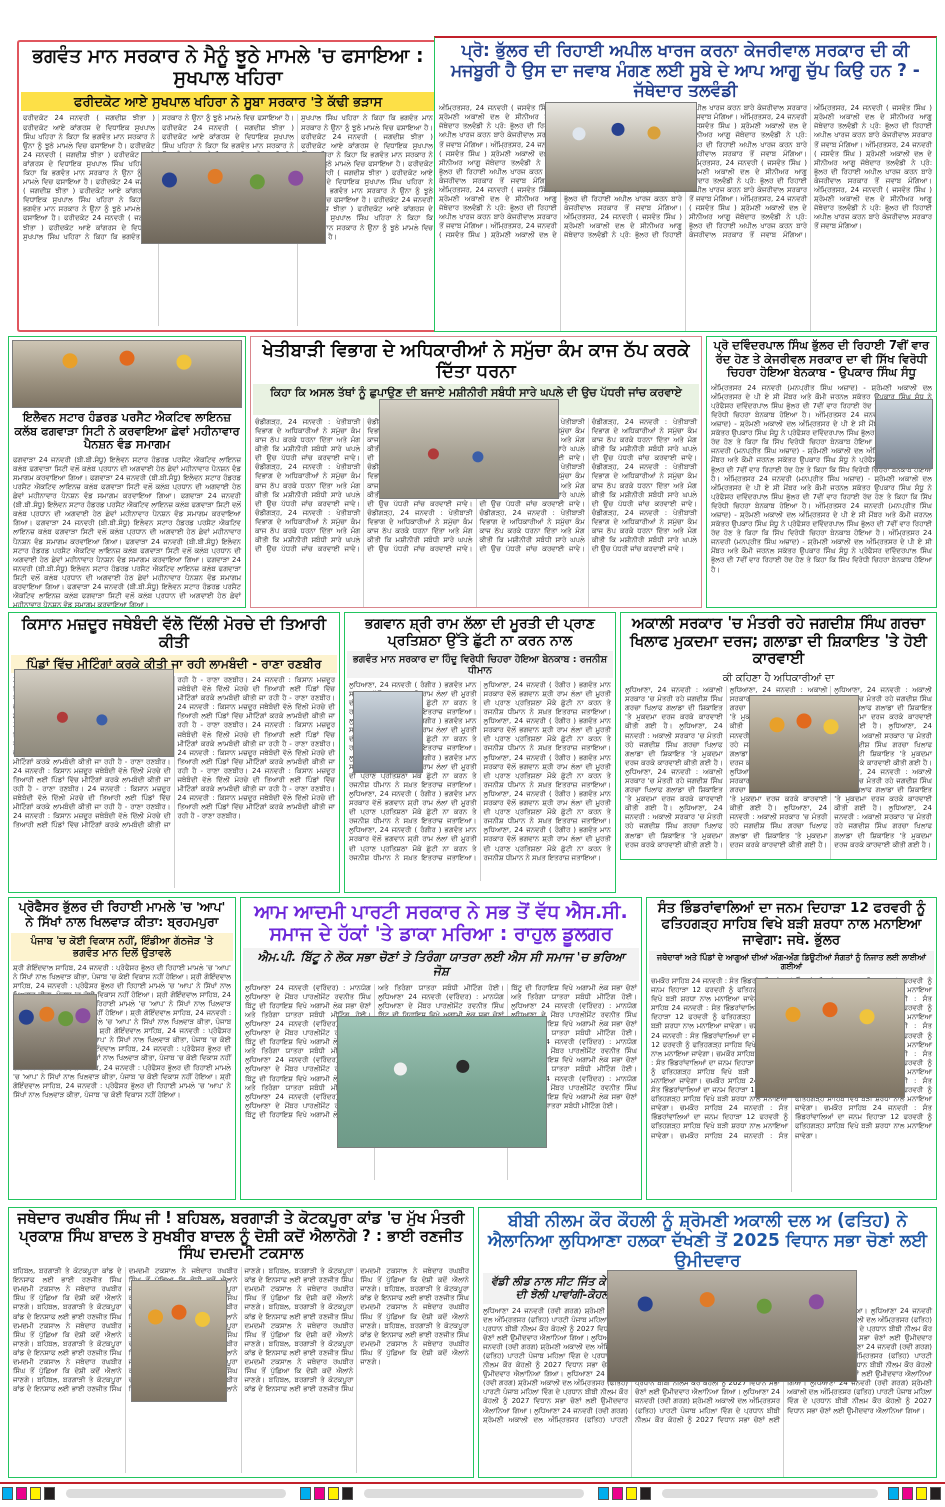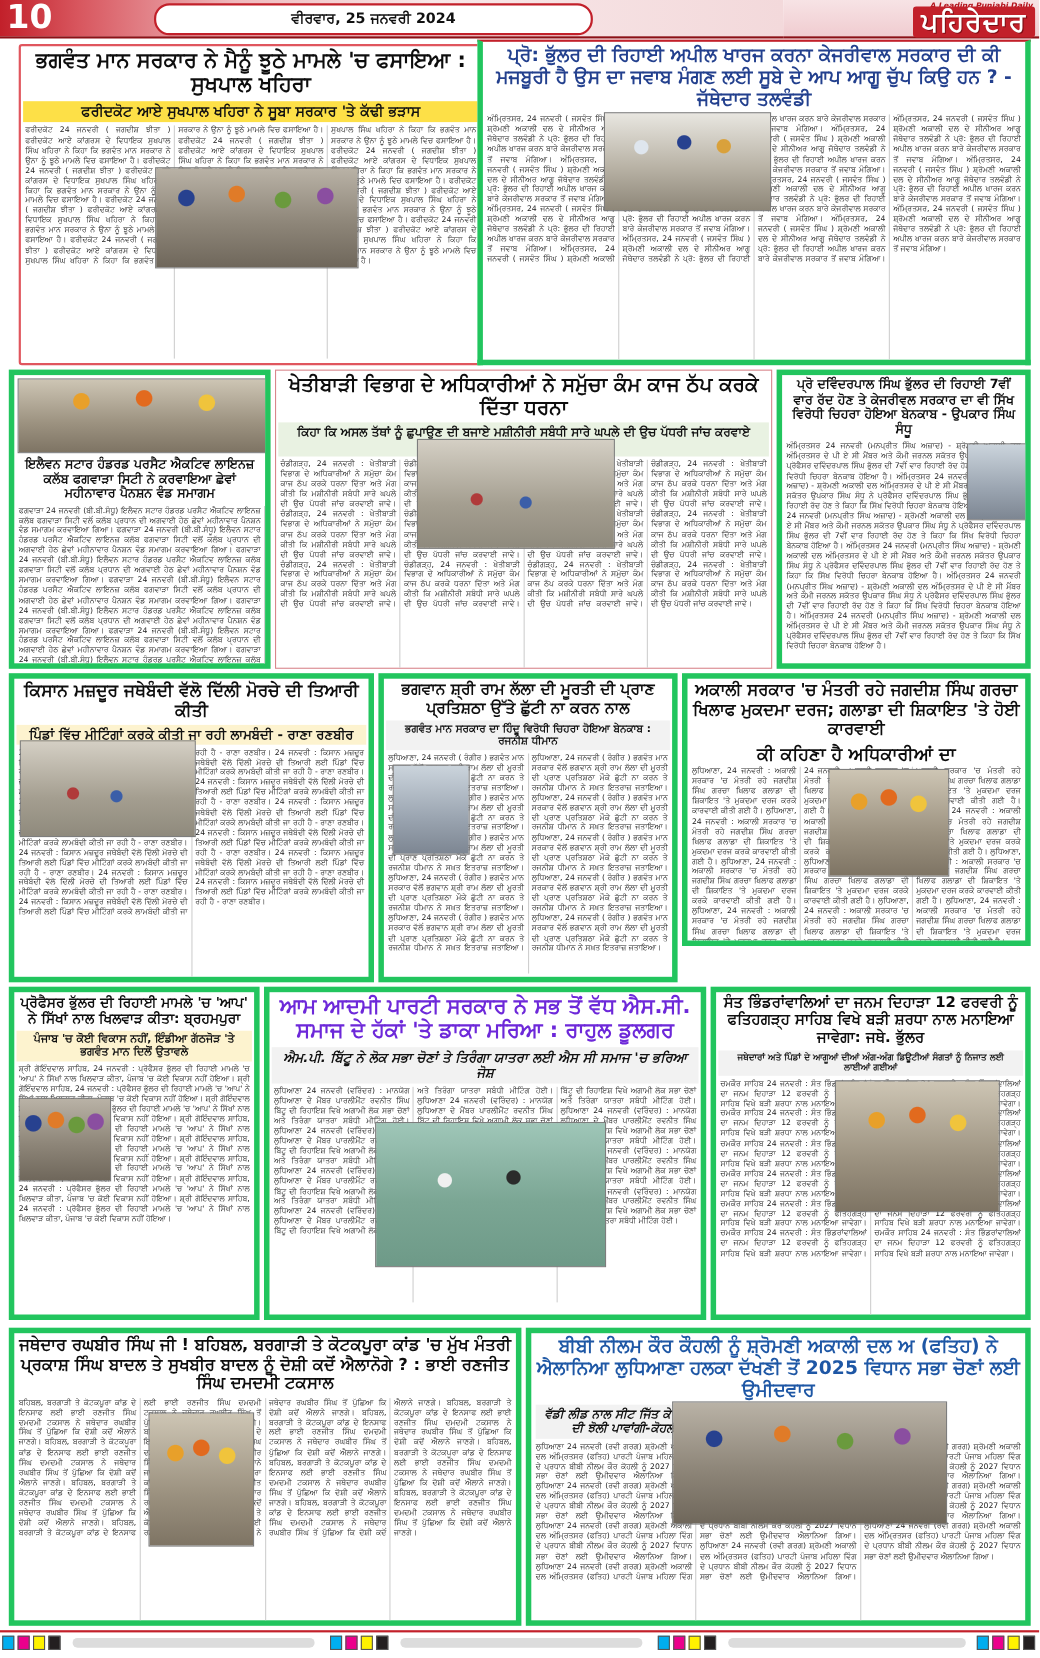--- a/index.html
+++ b/index.html
@@ -11,21 +11,21 @@
   #hdr-strip{position:absolute;left:0;top:0;width:712px;height:33px;
     background:linear-gradient(90deg,#c2202a 0%,#d8565e 10%,#efb9bd 30%,#f8e7e8 55%,#f3d9db 100%);
     border-bottom:2px solid #8c1016;}
   #pageno{position:absolute;left:6px;top:0px;width:90px;height:31px;color:#fff;font-size:30px;font-weight:bold;line-height:31px;}
   #datepill{position:absolute;left:140px;top:3px;width:395px;height:25px;background:#fff;border:2px solid #c2202a;border-radius:14px;text-align:center;font-size:13px;font-weight:bold;line-height:25px;}
   #masthead{position:absolute;left:712px;top:0;width:233px;height:33px;background:linear-gradient(180deg,#f7e3e5,#f0ccd0);border-bottom:2px solid #8c1016;text-align:right;}
   #tagline{position:absolute;right:6px;top:1px;font-size:7px;font-style:italic;color:#b3121b;font-weight:bold;}
   #logo{position:absolute;right:4px;top:6px;font-size:24px;font-weight:bold;color:#fff;background:#c2202a;padding:0 8px;border-radius:3px;letter-spacing:1px;text-shadow:1px 1px 0 #7d0d13;}
 
   
-  .art{position:absolute;box-sizing:border-box;border:5px solid #22c55e;background:#fff;overflow:hidden;}
+  .art{position:absolute;box-sizing:border-box;border:1px solid #22c55e;background:#fff;overflow:hidden;}
   .art.red{border:2px solid #e0565e;border-radius:3px;}
   .hl{font-weight:bold;text-align:center;color:#0d0d0d;line-height:1.18;padding:2px 4px;}
   .hl.blue{color:#23408e;}
   .hl.red{color:#6d28d9;}
   .hl.mblue{color:#1e57a5;}
   .sub{font-weight:bold;text-align:center;line-height:1.2;padding:2px 6px;margin:1px 2px;}
   .sub.peach{background:#fde047;}
   .sub.green{background:#e9f2e2;}
   .sub.yellow{background:#fdf3cf;}
   .sub.plain{background:#f2f2f2;}
@@ -53,42 +53,33 @@
   .ph-green{background:
     radial-gradient(circle 6px at 30% 40%,#f0f0f0 0 6px,transparent 7px),
     radial-gradient(circle 6px at 60% 38%,#2b2b2b 0 6px,transparent 7px),
     linear-gradient(180deg,#9fc6b8 0%,#7ba694 55%,#6e9a88 100%);}
   .ph-saffron{background:
     radial-gradient(circle 7px at 25% 30%,#e8a02a 0 7px,transparent 8px),
     radial-gradient(circle 7px at 50% 26%,#e26a1e 0 7px,transparent 8px),
     radial-gradient(circle 7px at 75% 32%,#f0c43c 0 7px,transparent 8px),
     linear-gradient(180deg,#cdc5b4 0%,#9c9280 60%,#7e7464 100%);}
 
-  .subbox-title{font-weight:bold;text-align:center;font-size:16px;color:#0d0d0d;}
+  .subbox-title{font-weight:normal;text-align:center;font-size:10px;color:#0d0d0d;}
 
   
   #foot{position:absolute;left:0;top:1486px;width:945px;height:16px;}
   #foot .rule{position:absolute;left:0;top:-4px;width:945px;height:2px;background:#c2202a;}
   .reg{position:absolute;top:1px;height:13px;width:11px;border:1px solid #555;box-sizing:border-box;}
   .bar{position:absolute;top:3px;height:9px;background:#dcdcdc;border-radius:5px;}
 </style>
 </head>
 <body>
 
 <div id="page">
 
-  <div id="hdr">
-    <div id="hdr-strip"></div>
-    <div id="pageno">10</div>
-    <div id="datepill">ਵੀਰਵਾਰ, 25 ਜਨਵਰੀ 2024</div>
-    <div id="masthead">
-      <span id="tagline">A Leading Punjabi Daily</span>
-      <span id="logo">ਪਹਿਰੇਦਾਰ</span>
-    </div>
-  </div>
 
   <section class="art red" style="left:17px;top:40px;width:422px;height:292px;">
     <div class="hl" style="font-size:19px;">ਭਗਵੰਤ ਮਾਨ ਸਰਕਾਰ ਨੇ ਮੈਨੂੰ ਝੂਠੇ ਮਾਮਲੇ 'ਚ ਫਸਾਇਆ : ਸੁਖਪਾਲ ਖਹਿਰਾ</div>
     <div class="sub peach" style="font-size:13px;">ਫਰੀਦਕੋਟ ਆਏ ਸੁਖਪਾਲ ਖਹਿਰਾ ਨੇ ਸੂਬਾ ਸਰਕਾਰ 'ਤੇ ਕੱਢੀ ਭੜਾਸ</div>
     <div class="body c3" style="height:212px;">ਫਰੀਦਕੋਟ 24 ਜਨਵਰੀ ( ਜਗਦੀਸ਼ ਝੀਤਾ ) ਫਰੀਦਕੋਟ ਆਏ ਕਾਂਗਰਸ ਦੇ ਵਿਧਾਇਕ ਸੁਖਪਾਲ ਸਿੰਘ ਖਹਿਰਾ ਨੇ ਕਿਹਾ ਕਿ ਭਗਵੰਤ ਮਾਨ ਸਰਕਾਰ ਨੇ ਉਨਾ ਨੂੰ ਝੂਠੇ ਮਾਮਲੇ ਵਿਚ ਫਸਾਇਆ ਹੈ। ਫਰੀਦਕੋਟ 24 ਜਨਵਰੀ ( ਜਗਦੀਸ਼ ਝੀਤਾ ) ਫਰੀਦਕੋਟ ਆਏ ਕਾਂਗਰਸ ਦੇ ਵਿਧਾਇਕ ਸੁਖਪਾਲ ਸਿੰਘ ਖਹਿਰਾ ਨੇ ਕਿਹਾ ਕਿ ਭਗਵੰਤ ਮਾਨ ਸਰਕਾਰ ਨੇ ਉਨਾ ਨੂੰ ਝੂਠੇ ਮਾਮਲੇ ਵਿਚ ਫਸਾਇਆ ਹੈ। ਫਰੀਦਕੋਟ 24 ਜਨਵਰੀ ( ਜਗਦੀਸ਼ ਝੀਤਾ ) ਫਰੀਦਕੋਟ ਆਏ ਕਾਂਗਰਸ ਦੇ ਵਿਧਾਇਕ ਸੁਖਪਾਲ ਸਿੰਘ ਖਹਿਰਾ ਨੇ ਕਿਹਾ ਕਿ ਭਗਵੰਤ ਮਾਨ ਸਰਕਾਰ ਨੇ ਉਨਾ ਨੂੰ ਝੂਠੇ ਮਾਮਲੇ ਵਿਚ ਫਸਾਇਆ ਹੈ। ਫਰੀਦਕੋਟ 24 ਜਨਵਰੀ ( ਜਗਦੀਸ਼ ਝੀਤਾ ) ਫਰੀਦਕੋਟ ਆਏ ਕਾਂਗਰਸ ਦੇ ਵਿਧਾਇਕ ਸੁਖਪਾਲ ਸਿੰਘ ਖਹਿਰਾ ਨੇ ਕਿਹਾ ਕਿ ਭਗਵੰਤ ਮਾਨ ਸਰਕਾਰ ਨੇ ਉਨਾ ਨੂੰ ਝੂਠੇ ਮਾਮਲੇ ਵਿਚ ਫਸਾਇਆ ਹੈ। ਫਰੀਦਕੋਟ 24 ਜਨਵਰੀ ( ਜਗਦੀਸ਼ ਝੀਤਾ ) ਫਰੀਦਕੋਟ ਆਏ ਕਾਂਗਰਸ ਦੇ ਵਿਧਾਇਕ ਸੁਖਪਾਲ ਸਿੰਘ ਖਹਿਰਾ ਨੇ ਕਿਹਾ ਕਿ ਭਗਵੰਤ ਮਾਨ ਸਰਕਾਰ ਨੇ ਉਨਾ ਨੂੰ ਝੂਠੇ ਮਾਮਲੇ ਵਿਚ ਫਸਾਇਆ ਹੈ। ਫਰੀਦਕੋਟ 24 ਜਨਵਰੀ ( ਜਗਦੀਸ਼ ਝੀਤਾ ) ਫਰੀਦਕੋਟ ਆਏ ਕਾਂਗਰਸ ਦੇ ਵਿਧਾਇਕ ਸੁਖਪਾਲ ਸਿੰਘ ਖਹਿਰਾ ਨੇ ਕਿਹਾ ਕਿ ਭਗਵੰਤ ਮਾਨ ਸਰਕਾਰ ਨੇ ਉਨਾ ਨੂੰ ਝੂਠੇ ਮਾਮਲੇ ਵਿਚ ਫਸਾਇਆ ਹੈ। ਫਰੀਦਕੋਟ 24 ਜਨਵਰੀ ( ਜਗਦੀਸ਼ ਝੀਤਾ ) ਫਰੀਦਕੋਟ ਆਏ ਕਾਂਗਰਸ ਦੇ ਵਿਧਾਇਕ ਸੁਖਪਾਲ ਸਿੰਘ ਖਹਿਰਾ ਨੇ ਕਿਹਾ ਕਿ ਭਗਵੰਤ ਮਾਨ ਸਰਕਾਰ ਨੇ ਉਨਾ ਨੂੰ ਝੂਠੇ ਮਾਮਲੇ ਵਿਚ ਫਸਾਇਆ ਹੈ। ਫਰੀਦਕੋਟ 24 ਜਨਵਰੀ ( ਜਗਦੀਸ਼ ਝੀਤਾ ) ਫਰੀਦਕੋਟ ਆਏ ਕਾਂਗਰਸ ਦੇ ਵਿਧਾਇਕ ਸੁਖਪਾਲ ਸਿੰਘ ਖਹਿਰਾ ਨੇ ਕਿਹਾ ਕਿ ਭਗਵੰਤ ਮਾਨ ਸਰਕਾਰ ਨੇ ਉਨਾ ਨੂੰ ਝੂਠੇ ਮਾਮਲੇ ਵਿਚ ਫਸਾਇਆ ਹੈ। ਫਰੀਦਕੋਟ 24 ਜਨਵਰੀ ( ਜਗਦੀਸ਼ ਝੀਤਾ ) ਫਰੀਦਕੋਟ ਆਏ ਕਾਂਗਰਸ ਦੇ ਵਿਧਾਇਕ ਸੁਖਪਾਲ ਸਿੰਘ ਖਹਿਰਾ ਨੇ ਕਿਹਾ ਕਿ ਭਗਵੰਤ ਮਾਨ ਸਰਕਾਰ ਨੇ ਉਨਾ ਨੂੰ ਝੂਠੇ ਮਾਮਲੇ ਵਿਚ ਫਸਾਇਆ ਹੈ। ਫਰੀਦਕੋਟ 24 ਜਨਵਰੀ ( ਜਗਦੀਸ਼ ਝੀਤਾ ) ਫਰੀਦਕੋਟ ਆਏ ਕਾਂਗਰਸ ਦੇ ਵਿਧਾਇਕ ਸੁਖਪਾਲ ਸਿੰਘ ਖਹਿਰਾ ਨੇ ਕਿਹਾ ਕਿ ਭਗਵੰਤ ਮਾਨ ਸਰਕਾਰ ਨੇ ਉਨਾ ਨੂੰ ਝੂਠੇ ਮਾਮਲੇ ਵਿਚ ਫਸਾਇਆ ਹੈ। ਫਰੀਦਕੋਟ 24 ਜਨਵਰੀ ( ਜਗਦੀਸ਼ ਝੀਤਾ ) ਫਰੀਦਕੋਟ ਆਏ ਕਾਂਗਰਸ ਦੇ ਵਿਧਾਇਕ ਸੁਖਪਾਲ ਸਿੰਘ ਖਹਿਰਾ ਨੇ ਕਿਹਾ ਕਿ ਭਗਵੰਤ ਮਾਨ ਸਰਕਾਰ ਨੇ ਉਨਾ ਨੂੰ ਝੂਠੇ ਮਾਮਲੇ ਵਿਚ ਫਸਾਇਆ ਹੈ।</div>
     <div class="ph ph-crowd" style="left:122px;top:110px;width:185px;height:92px;"></div>
   </section>
 
   <section class="art" style="left:434px;top:36px;width:503px;height:296px;border-top:2px solid #c2202a;">
     <div class="hl blue" style="font-size:17px;">ਪ੍ਰੋ: ਭੁੱਲਰ ਦੀ ਰਿਹਾਈ ਅਪੀਲ ਖਾਰਜ ਕਰਨਾ ਕੇਜਰੀਵਾਲ ਸਰਕਾਰ ਦੀ ਕੀ ਮਜਬੂਰੀ ਹੈ ਉਸ ਦਾ ਜਵਾਬ ਮੰਗਣ ਲਈ ਸੂਬੇ ਦੇ ਆਪ ਆਗੂ ਚੁੱਪ ਕਿਉ ਹਨ ? - ਜੱਥੇਦਾਰ ਤਲਵੰਡੀ</div>

